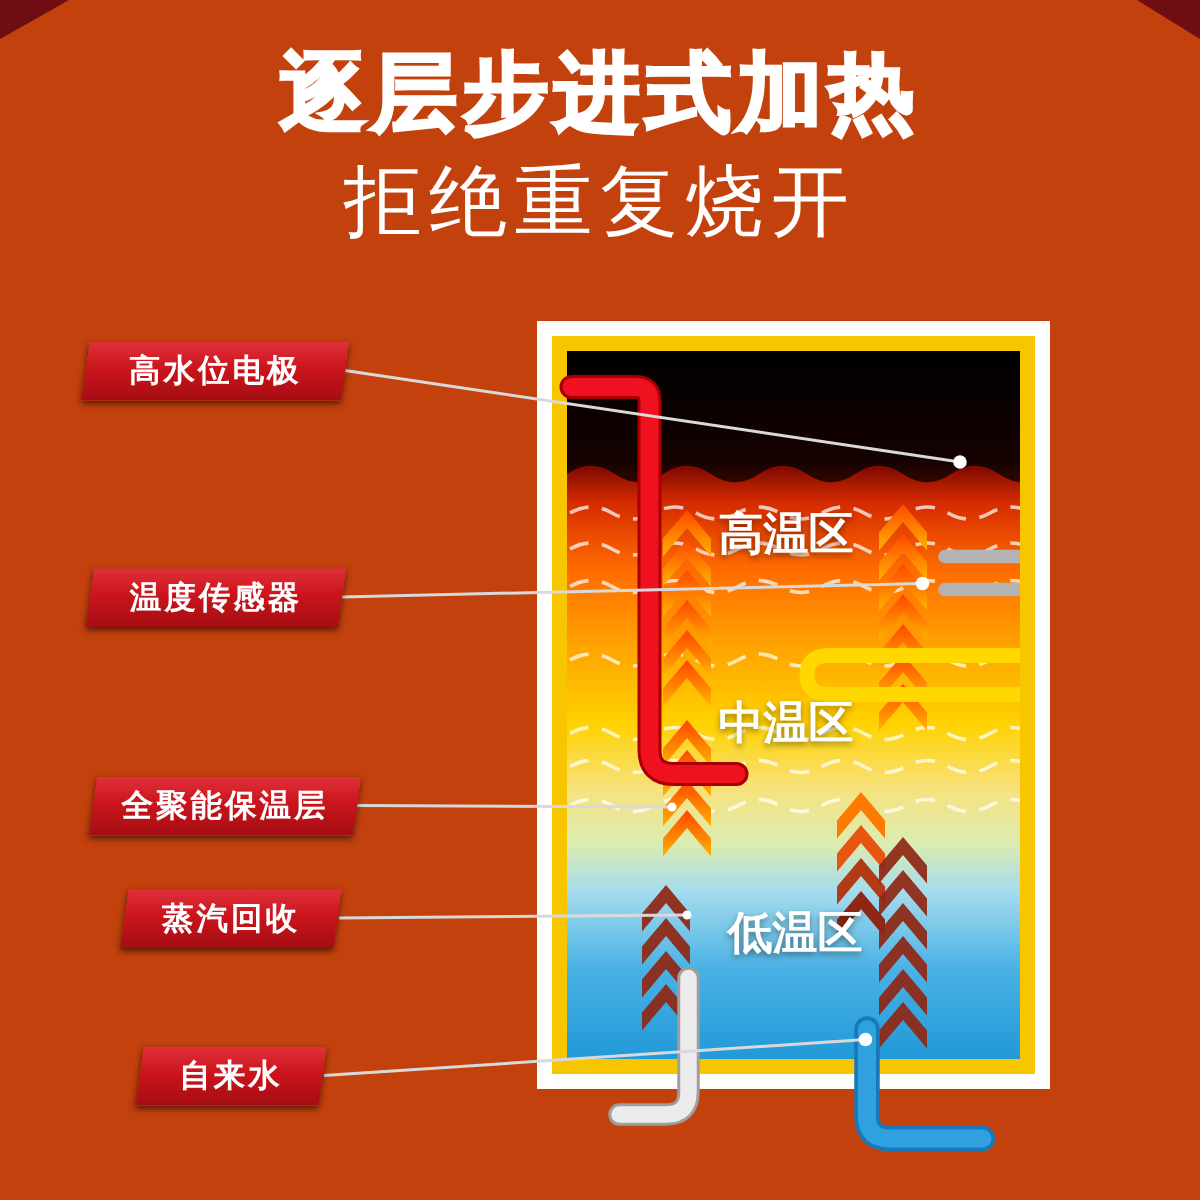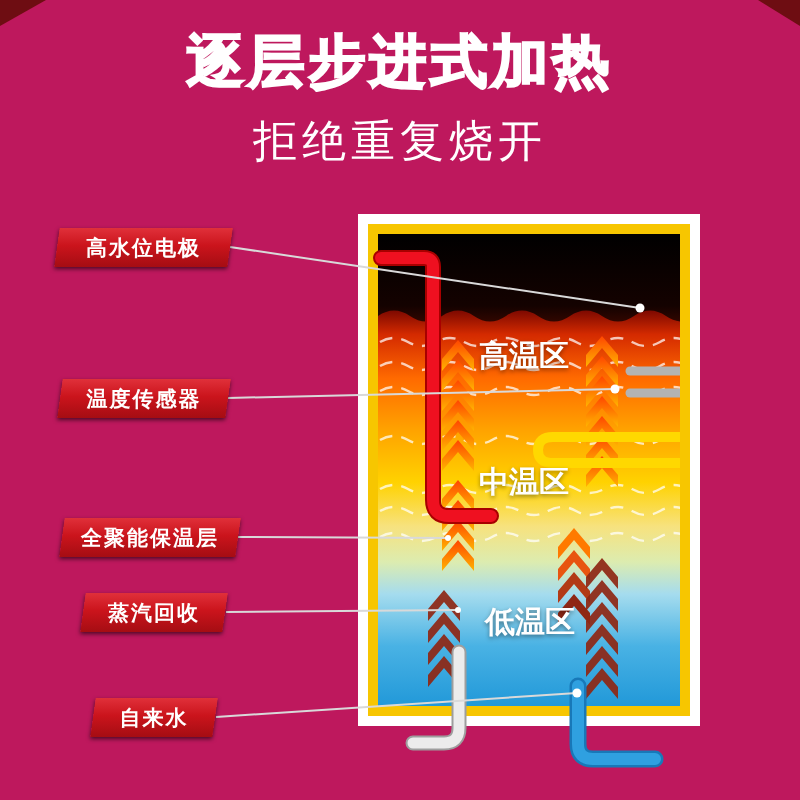--- a/index.html
+++ b/index.html
@@ -1,25 +1,25 @@
 <!DOCTYPE html>
 <html lang="zh"><head>
 <meta charset="utf-8">
 <style>
   html,body{margin:0;padding:0;background:#000;}
-  .stage{position:relative;width:800px;height:800px;background:#be185d;overflow:hidden;
+  .stage{position:relative;width:800px;height:800px;background:#c2410c;overflow:hidden;
          font-family:"Liberation Sans","DejaVu Sans",sans-serif;}
   .corner{position:absolute;top:0;background:#6e0d12;}
   .corner.tl{left:0;width:46px;height:26px;clip-path:polygon(0 0,100% 0,0 100%);}
   .corner.tr{right:0;width:42px;height:26px;clip-path:polygon(0 0,100% 0,100% 100%);}
   .title{position:absolute;top:24px;left:0;right:0;margin:0;text-align:center;
          color:#fff;font-size:57px;font-weight:900;letter-spacing:4px;
          -webkit-text-stroke:2.2px #fff;}
-  .subtitle{position:absolute;top:100px;left:0;right:0;margin:12px;text-align:center;
-         color:#fff;font-size:44px;font-weight:400;letter-spacing:5px;}
+  .subtitle{position:absolute;top:100px;left:0;right:0;margin:0;text-align:center;
+         color:#fff;font-size:52px;font-weight:400;letter-spacing:5px;}
   .diagram{position:absolute;left:0;top:0;}
   .callout{position:absolute;height:39px;background:linear-gradient(180deg,#e0303a 0%,#cb141c 45%,#a50d13 100%);
            transform:skewX(-8deg);box-shadow:0 2px 4px rgba(0,0,0,.6);}
   .callout span{display:block;transform:skewX(8deg);color:#fff;font-size:21px;font-weight:700;
            line-height:39px;text-align:center;letter-spacing:2px;}
   .c1{top:228px;left:57px;width:173px;}
   .c2{top:379px;left:60px;width:168px;}
   .c3{top:518px;left:62px;width:176px;}
   .c4{top:593px;left:83px;width:142px;}
   .c5{top:698px;left:93px;width:122px;}

